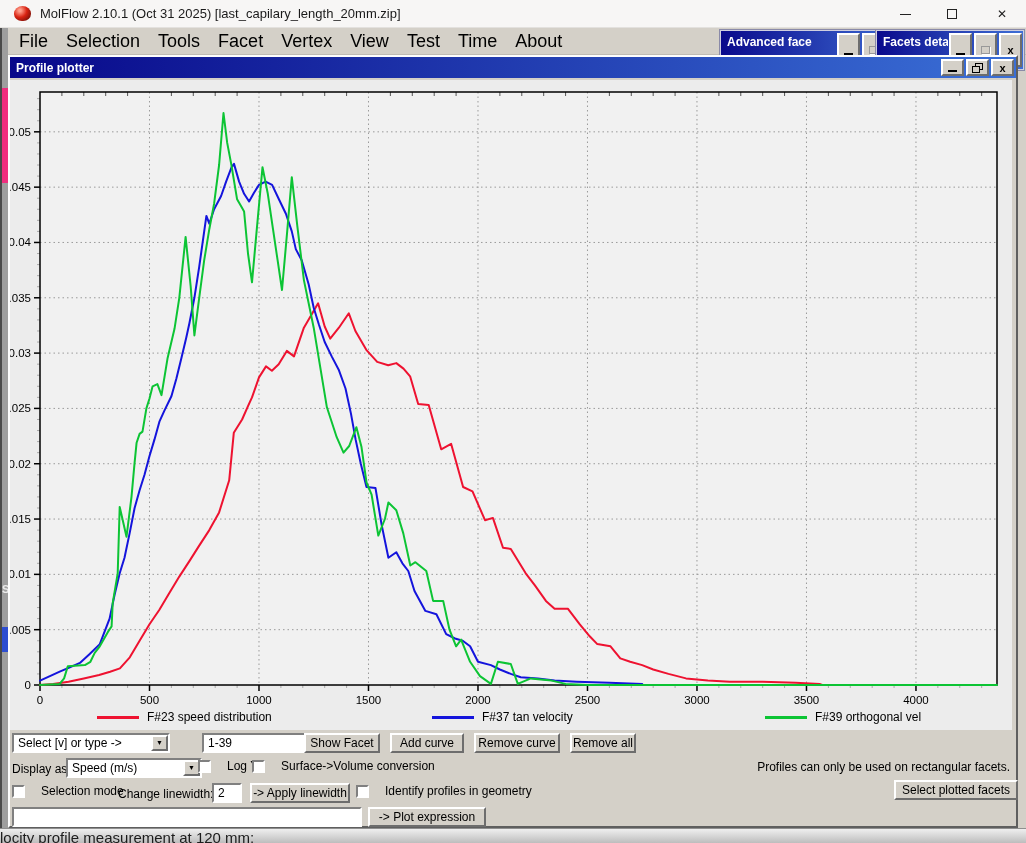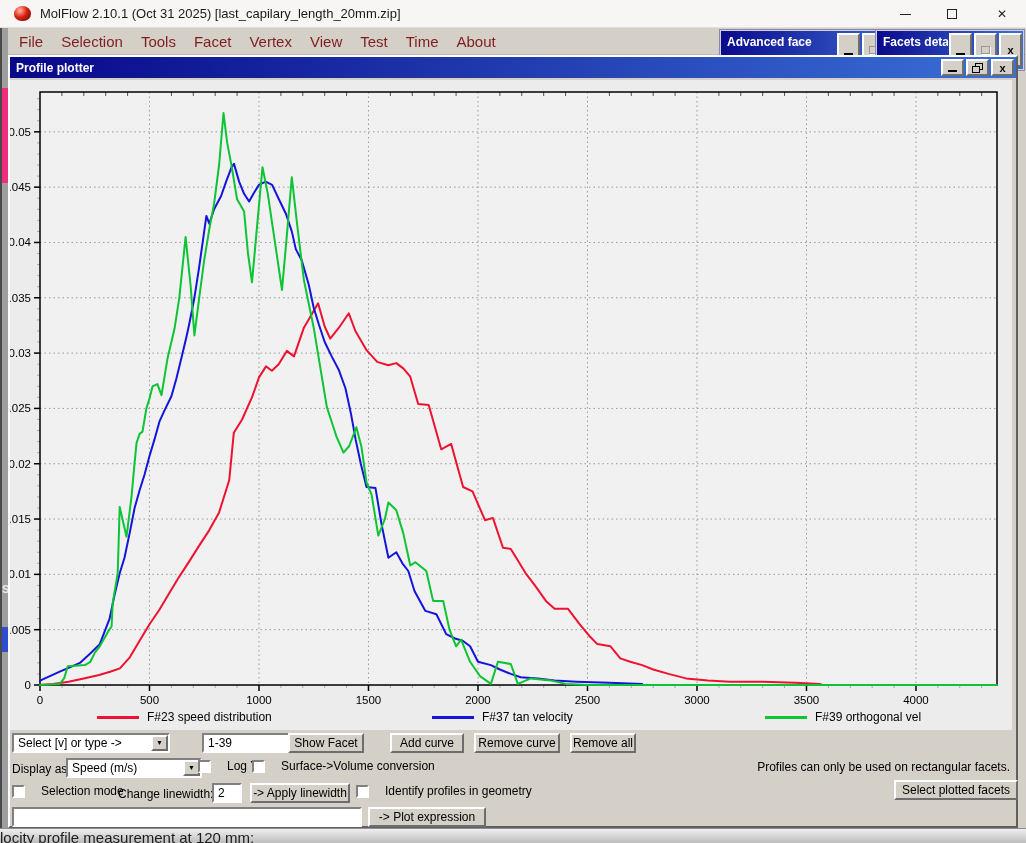--- a/index.html
+++ b/index.html
@@ -9,21 +9,21 @@
   
   .titlebar { position:absolute; left:0; top:0; width:1026px; height:28px; background:#f7f6f5; border-bottom:1px solid #e3e1de; }
   .app-icon { position:absolute; left:14px; top:6px; width:17px; height:15px; border-radius:50% 50% 46% 46%; background:radial-gradient(circle at 35% 30%, #ff9d8a 8%, #d92312 45%, #5c0b05 95%); }
   .title-text { position:absolute; left:40px; top:6px; font-size:13px; color:#1a1a1a; white-space:nowrap;text-align:right; }
   .win-btn { position:absolute; top:0; width:34px; height:28px; display:flex; align-items:center; justify-content:center; }
   .wb-min-glyph { width:11px; height:0; border-top:1px solid #222; }
   .wb-max-glyph { width:10px; height:10px; border:1px solid #222; }
   .wb-close-glyph { font-size:12px; color:#222; line-height:1; }
 
   .menubar { position:absolute; left:0; top:28px; width:1026px; height:27px; background:#d4d0c8; border-bottom:1px solid #c0bcb4; display:flex; align-items:center; padding-left:10px; }
-  .menu-item { padding:3px 9px; font-size:15px; color:#7f1d1d; white-space:nowrap; }
+  .menu-item { padding:3px 9px; font-size:18px; color:#000000; white-space:nowrap; }
 
   
   .mini-panel { position:absolute; top:30px; height:40px; display:flex; align-items:stretch; background:linear-gradient(90deg,#0a0a8c,#3f6fd6); border:1px solid #cfcfe0; box-shadow:0 0 0 1px #8a8aa8; }
   .mini-title { flex:1; color:#fff; font-weight:bold; font-size:12px; line-height:22px; padding-left:6px; overflow:hidden; white-space:nowrap; }
   .mini-btn { width:23px; margin:2px 1px; background:#d4d0c8; border:2px solid; border-color:#ffffff #6d6d6d #6d6d6d #ffffff; display:flex; align-items:center; justify-content:center; font-size:11px; font-weight:bold; color:#000; }
   .mini-btn.disabled-sq span { width:9px; height:8px; border:1px solid #999; box-shadow:1px 1px 0 #fff; }
   .mini-btn .us { width:9px; height:0; border-top:2px solid #000; margin-top:8px; }
 
   
   .plotter { position:absolute; left:8px; top:55px; width:1010px; height:773px; background:#d4d0c8; border:2px solid; border-color:#fdfdfd #5f5f5f #5f5f5f #fdfdfd; }
@@ -327,21 +327,21 @@
       <div class="legend-swatch" style="background: rgb(12, 196, 52);"></div>
       <div class="legend-label">F#39 orthogonal vel</div>
     </div>
   </div>
 
   <div class="combo95" style="left:2px; top:676px; width:158px;">
     <span class="combo-value">Select [v] or type -&gt;</span>
     <span class="combo-btn">▼</span>
   </div>
   <div class="input95" style="left:164px; top:676px; width:120px;margin-left:28px;">1-39</div>
-  <div class="btn95" style="left:278px; top:676px; width:76px;">Show Facet</div>
+  <div class="btn95" style="left:294px; top:676px; width:76px;">Show Facet</div>
   <div class="btn95" style="left:380px; top:676px; width:74px;">Add curve</div>
   <div class="btn95" style="left:464px; top:676px; width:86px;">Remove curve</div>
   <div class="btn95" style="left:560px; top:676px; width:66px;">Remove all</div>
 
   <div class="ctl-label" style="left:2px; top:705px;">Display as:</div>
   <div class="combo95" style="left:56px; top:701px; width:136px;">
     <span class="combo-value">Speed (m/s)</span>
     <span class="combo-btn">▼</span>
   </div>
   <div class="check95" style="left:188px; top:702px;">

